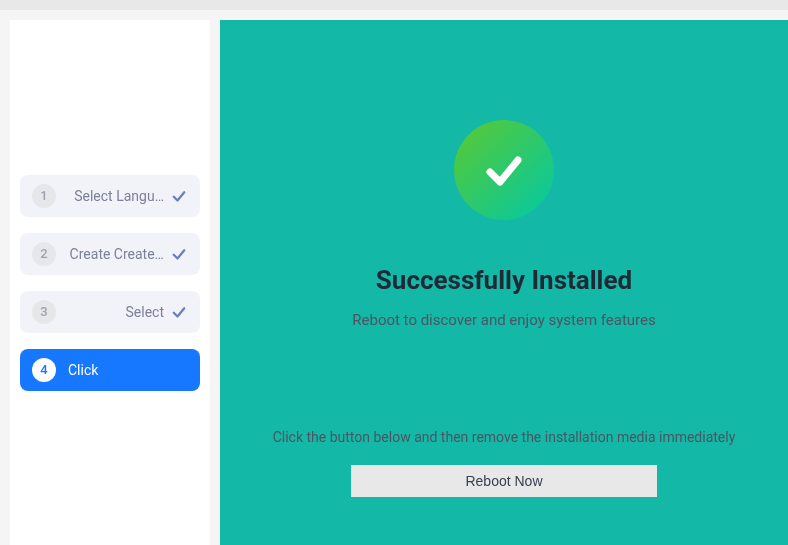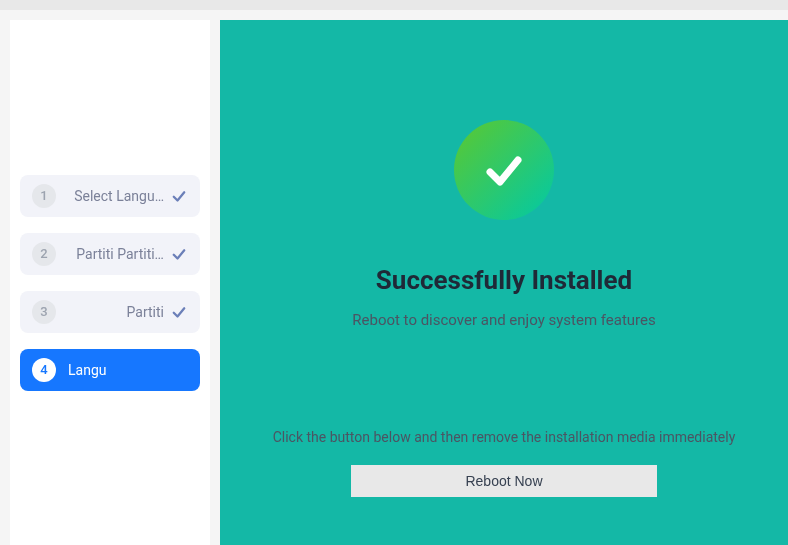--- a/index.html
+++ b/index.html
@@ -158,41 +158,41 @@
       <div class="step-label">Select Langu…</div>
       <div class="step-check">
         <svg viewBox="0 0 24 24" fill="none" stroke="#6b7fb8" stroke-width="3" stroke-linecap="round" stroke-linejoin="round">
             <polyline points="5 13 10 18 19 7"></polyline>
           </svg>
       </div>
     </div>
 
     <div class="step completed">
       <div class="step-number">2</div>
-      <div class="step-label">Partiti Partiti…</div>
+      <div class="step-label">Create Create…</div>
       <div class="step-check">
         <svg viewBox="0 0 24 24" fill="none" stroke="#6b7fb8" stroke-width="3" stroke-linecap="round" stroke-linejoin="round">
             <polyline points="5 13 10 18 19 7"></polyline>
           </svg>
       </div>
     </div>
 
     <div class="step completed">
       <div class="step-number">3</div>
-      <div class="step-label">Partiti</div>
+      <div class="step-label">Select</div>
       <div class="step-check">
         <svg viewBox="0 0 24 24" fill="none" stroke="#6b7fb8" stroke-width="3" stroke-linecap="round" stroke-linejoin="round">
             <polyline points="5 13 10 18 19 7"></polyline>
           </svg>
       </div>
     </div>
 
     <div class="step active">
       <div class="step-number">4</div>
-      <div class="step-label">Langu</div>
+      <div class="step-label">Click</div>
     </div>
 
   </div>
 
   <div class="main">
 
     <div class="success-icon">
       <svg viewBox="0 0 24 24" fill="none" stroke="#ffffff" stroke-width="3.5" stroke-linecap="round" stroke-linejoin="round">
           <polyline points="5 13 10 18 19 7"></polyline>
         </svg>

